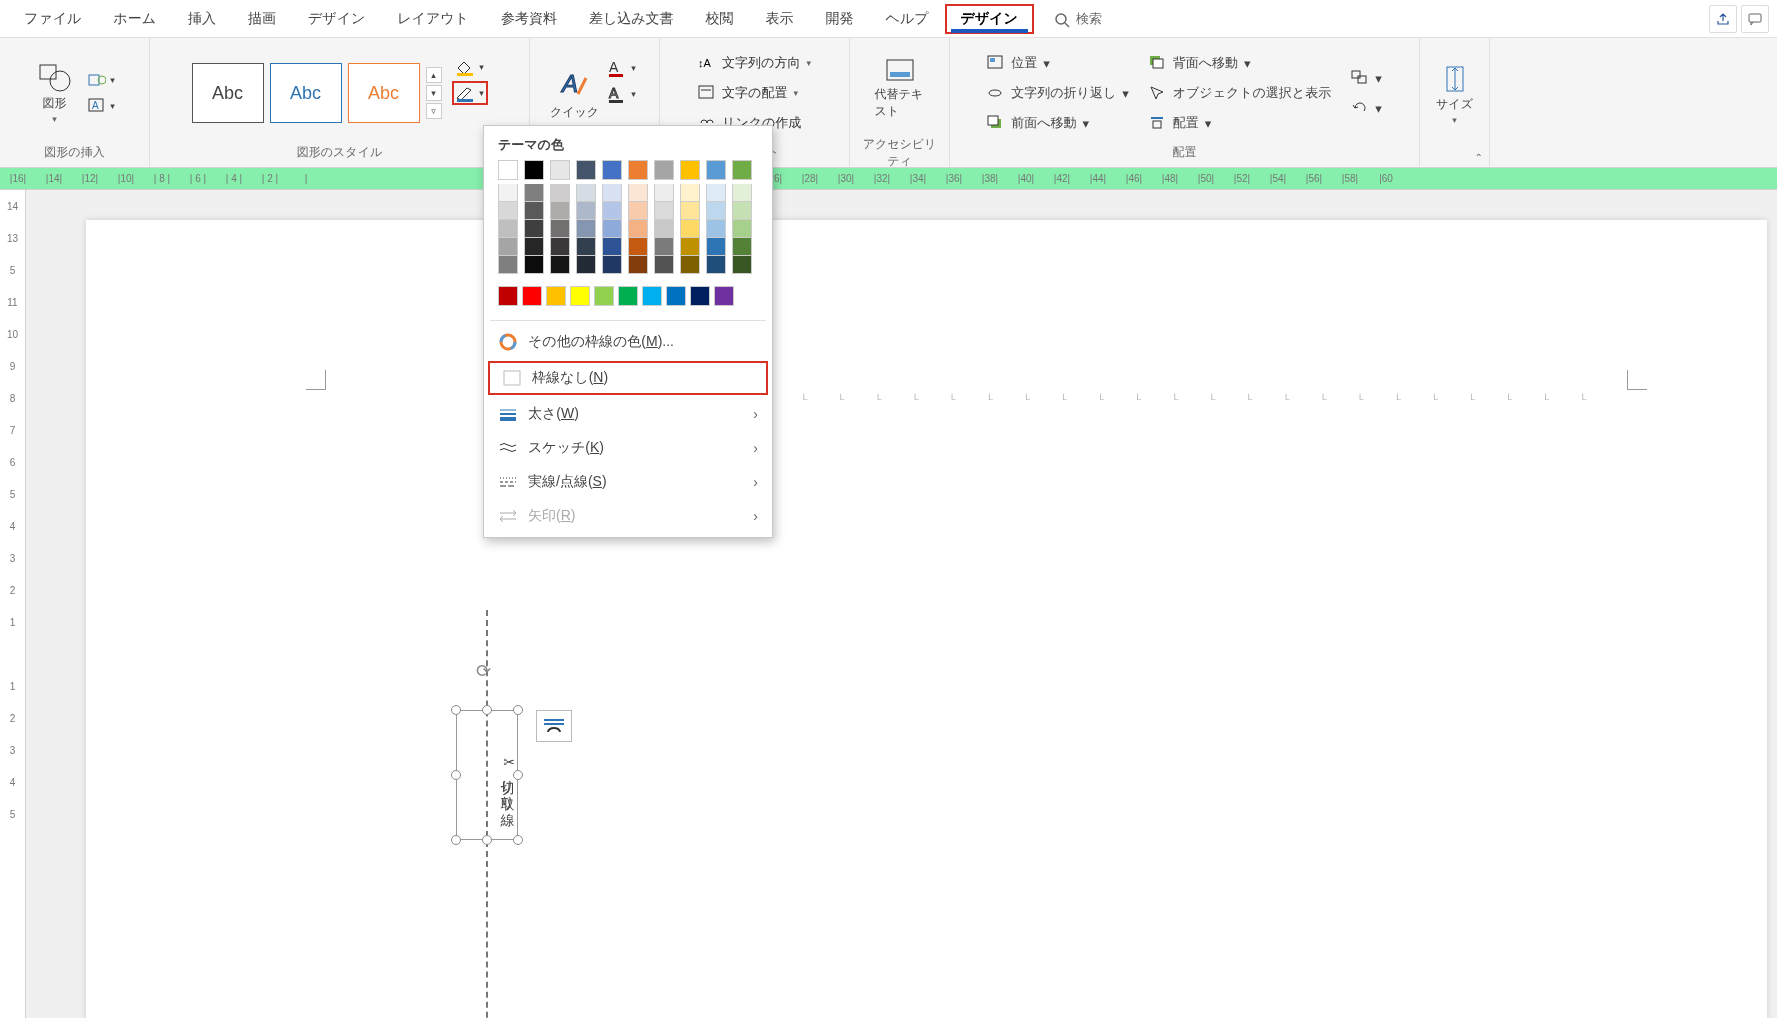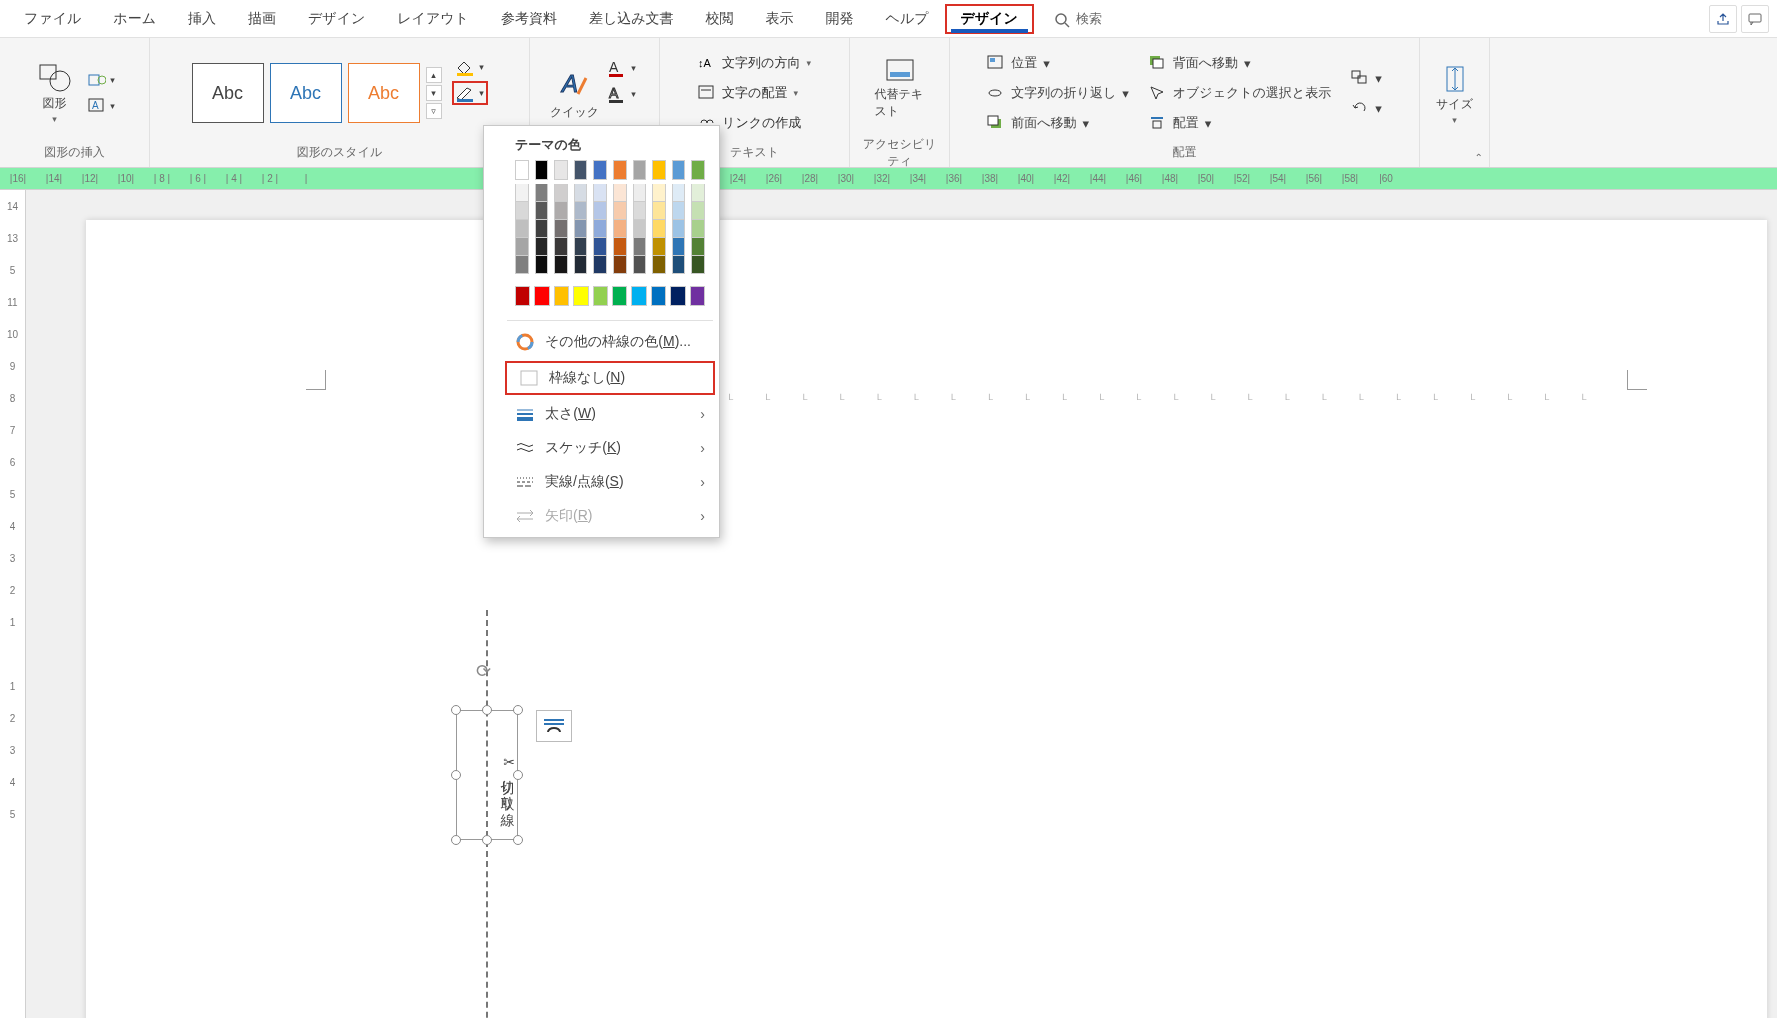--- a/index.html
+++ b/index.html
@@ -63,21 +63,21 @@
 .h-ml { left: -6px; top: 50%; margin-top: -5px; } .h-mr { right: -6px; top: 50%; margin-top: -5px; }
 .h-bl { left: -6px; bottom: -6px; } .h-bm { left: 50%; bottom: -6px; margin-left: -5px; } .h-br { right: -6px; bottom: -6px; }
 .rotate { position: absolute; left: 50%; top: -56px; margin-left: -10px; font-size: 18px; color: #888; }
 .vtext { writing-mode: vertical-rl; text-orientation: upright; font-size: 14px; padding: 6px 0 0 0; width: 100%; height: 100%; display: flex; justify-content: center; }
 .vtext .sci { font-family: sans-serif; }
 .layout-btn { position: absolute; left: 450px; top: 490px; width: 36px; height: 32px; border: 1px solid #bbb; background: #fff; display: flex; align-items: center; justify-content: center; }
 
 .dashed-line { position: absolute; left: 400px; top: 390px; bottom: 0; width: 0; border-left: 2px dashed #777; }
 
 
-.dropdown { position: absolute; left: 483px; top: 125px; width: 237px; background: #fff; border: 1px solid #c8c8c8; box-shadow: 2px 4px 10px rgba(0,0,0,.25); z-index: 10; padding-bottom: 4px; padding-left: 17px; }
+.dropdown { position: absolute; left: 483px; top: 125px; width: 290px; background: #fff; border: 1px solid #c8c8c8; box-shadow: 2px 4px 10px rgba(0,0,0,.25); z-index: 10; padding-bottom: 4px; }
 .dd-section-title { font-size: 13px; font-weight: bold; padding: 10px 14px 6px 14px; }
 .swatch-grid { display: flex; gap: 6px; padding: 0 14px; }
 .swatch { width: 20px; height: 20px; border: 1px solid #ccc; }
 .swatch-col { display: flex; flex-direction: column; gap: 0; padding: 4px 14px 8px 14px; }
 .swatch-col .row { display: flex; gap: 6px; }
 .swatch-col .row .swatch { height: 18px; border-top: none; }
 .std-row { display: flex; gap: 4px; padding: 4px 14px 10px 14px; }
 .dd-sep { height: 1px; background: #e0e0e0; margin: 4px 6px; }
 .dd-item { display: flex; align-items: center; gap: 10px; padding: 8px 14px; font-size: 14px; position: relative; }
 .dd-item.highlight { border: 2px solid #d93025; padding: 6px 12px; margin: 2px 4px; }

